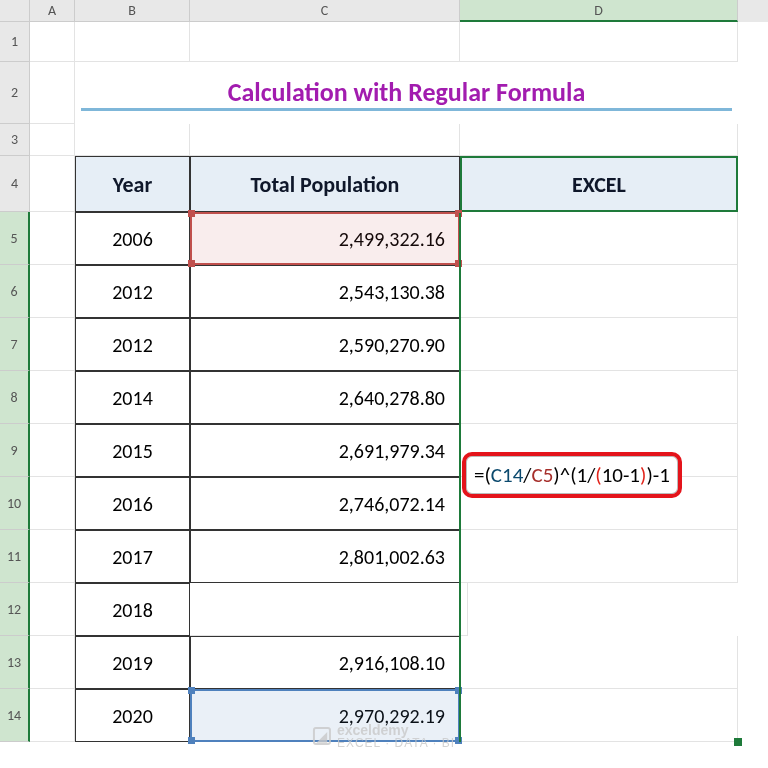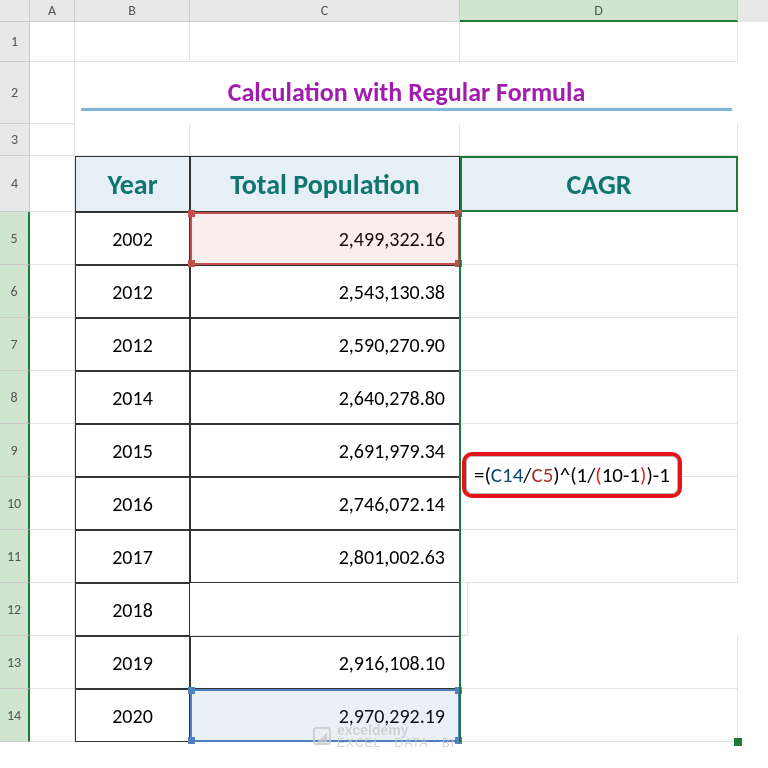--- a/index.html
+++ b/index.html
@@ -63,21 +63,21 @@
   .title-wrap {
     grid-column: 1 / span 3;
     font-size: 26px; font-weight: bold; color: #a21caf;
     text-align: center; width: 100%;
     border-bottom: 3px solid #7fb7d9;
   }
   .title-merge { display:flex; align-items:center; justify-content:center; }
 
   
   .th {
-    background: #e6eef6; font-weight: bold; font-size: 28px; color: #0f766e;
+    background: #e6eef6; font-weight: bold; font-size: 22px; color: #0f172a;
     justify-content: center; border: 1px solid #333 !important;
   }
   .td {
     border: 1px solid #333 !important; font-size: 20px;
   }
   .tdB { justify-content: center; }
   .tdC { justify-content: flex-end; padding-right: 14px; }
 
   
   .ref-red {
@@ -172,26 +172,26 @@
       <div class="cell cA"></div>
       <div class="cell cB"></div>
       <div class="cell cC"></div>
       <div class="cell cD"></div>
     </div>
 
     <div class="row r4">
       <div class="cell cA"></div>
       <div class="cell cB th">Year</div>
       <div class="cell cC th">Total Population</div>
-      <div class="cell cD th sel-green">CAGR</div>
-    </div>
-
-    <div class="row rD">
-        <div class="cell cA"></div>
-        <div class="cell cB td tdB">2002</div>
+      <div class="cell cD th sel-green">EXCEL</div>
+    </div>
+
+    <div class="row rD">
+        <div class="cell cA"></div>
+        <div class="cell cB td tdB">2006</div>
         <div class="cell cC td tdC">2,499,322.16</div>
         <div class="cell cD"></div>
       </div>
     <div class="row rD">
         <div class="cell cA"></div>
         <div class="cell cB td tdB">2012</div>
         <div class="cell cC td tdC">2,543,130.38</div>
         <div class="cell cD"></div>
       </div>
     <div class="row rD">

